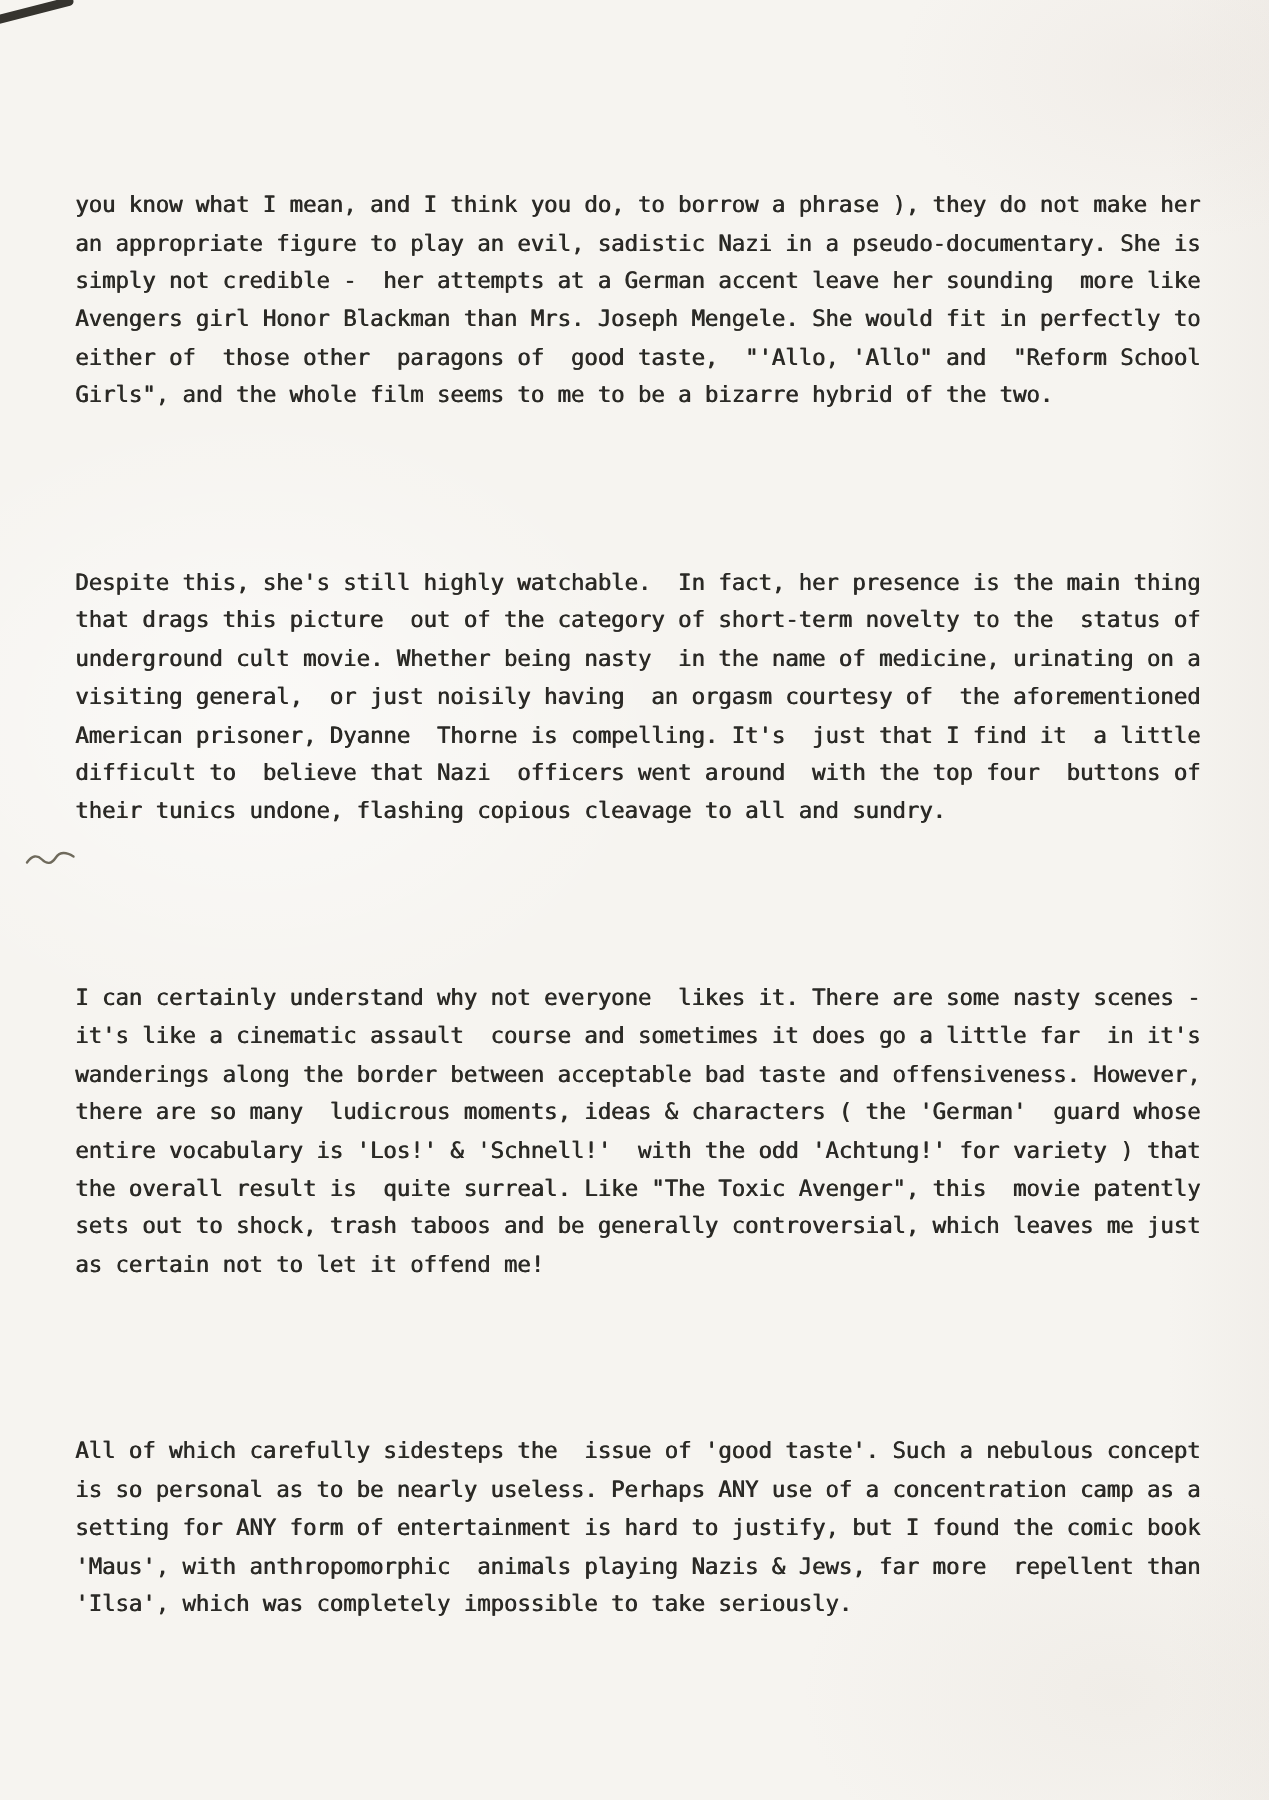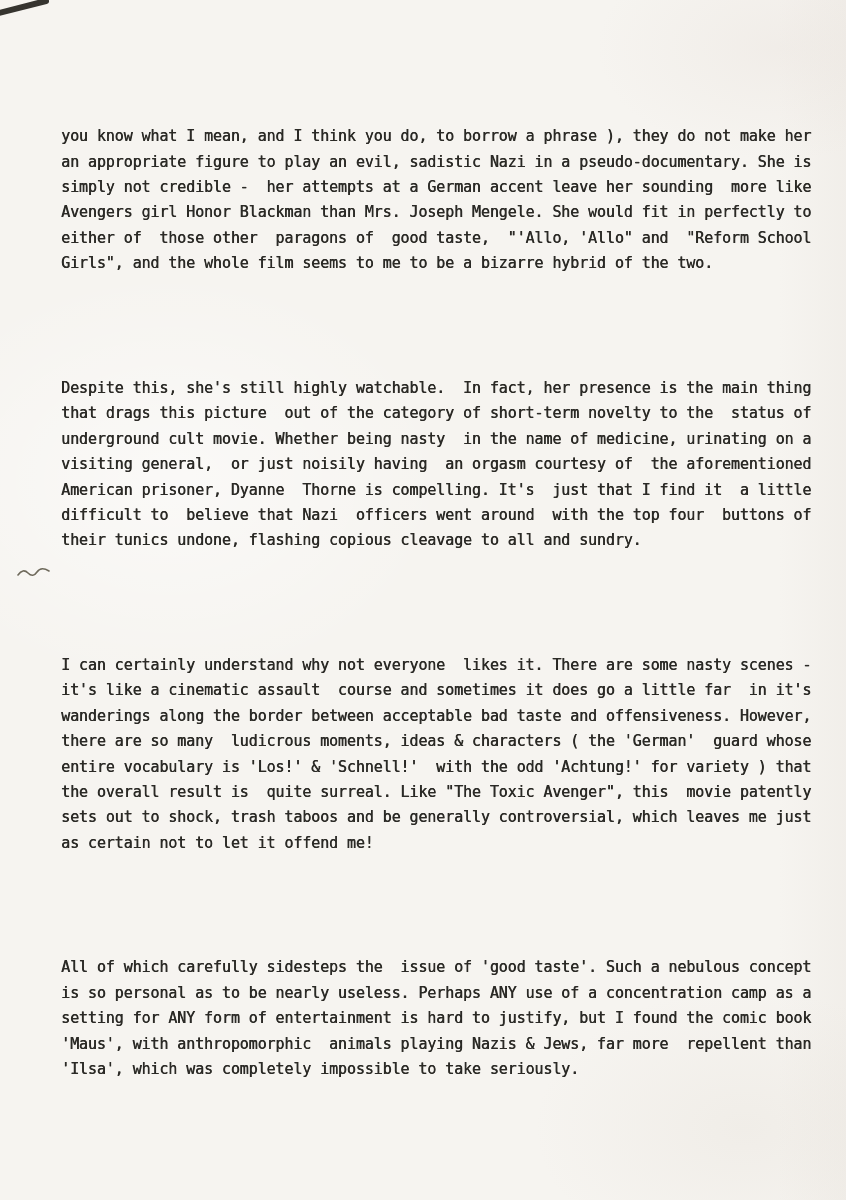--- a/index.html
+++ b/index.html
@@ -22,21 +22,21 @@
   .text-block{
     position:absolute;
     left:45px; top:48px; width:768px;
     white-space:pre;
     font-size:15px;
     line-height:25.4px;
     letter-spacing:-0.1px;
     color:#2b2a26;
     text-shadow:0.45px 0 0 currentColor;
   }
-  .para{margin:0 0 23px 16px;}
+  .para{margin:0 0 23px 5px;}
   .corner-mark{position:absolute;left:0;top:0;}
   .pen-mark{position:absolute;left:14px;top:564px;}
 </style>
 </head>
 <body>
 
 <div class="page">
 
   <svg class="corner-mark" width="52" height="20" viewBox="0 0 52 20">
     <line x1="-1" y1="13" x2="46" y2="1" stroke="#26241f" stroke-width="6" stroke-linecap="round" opacity="0.92"></line>

